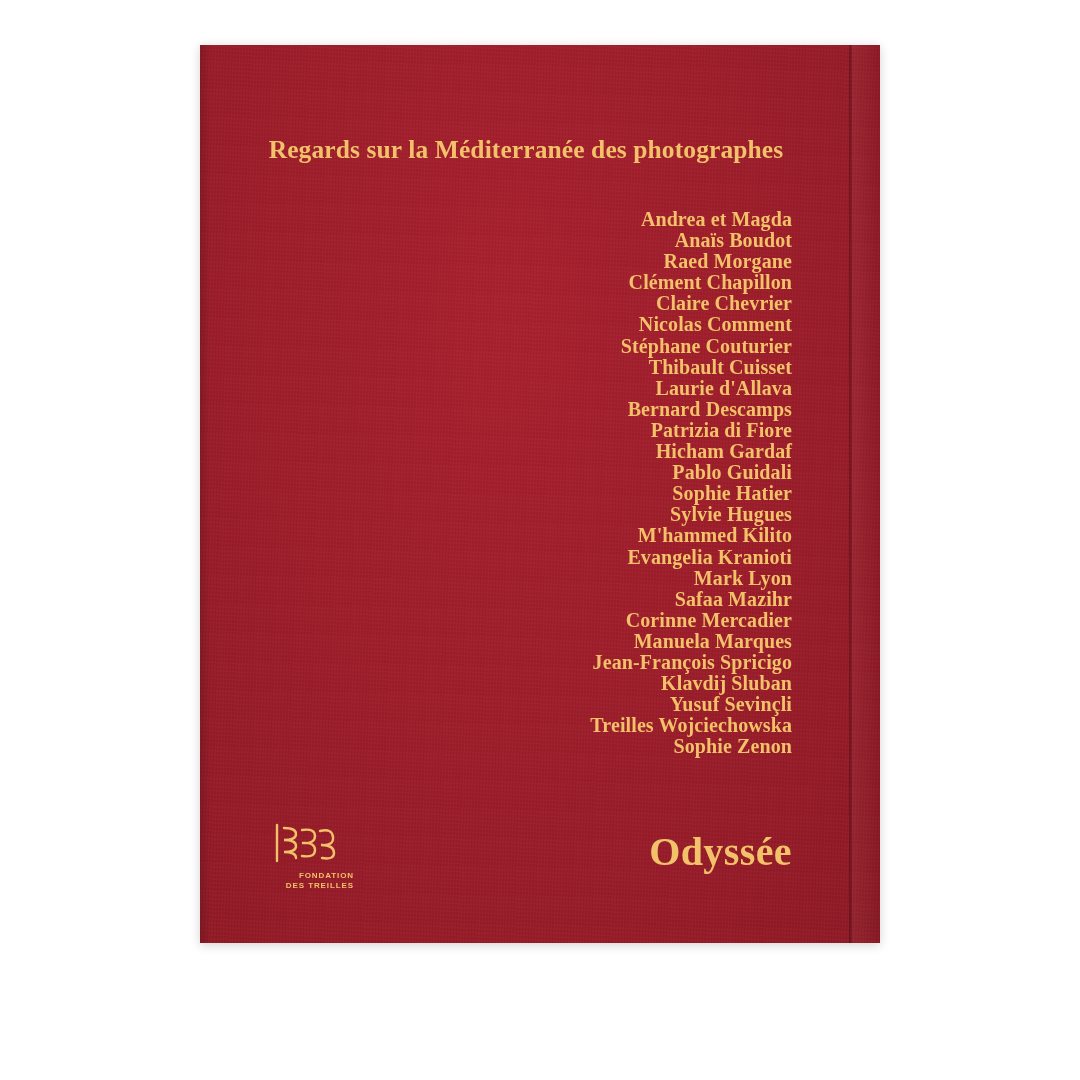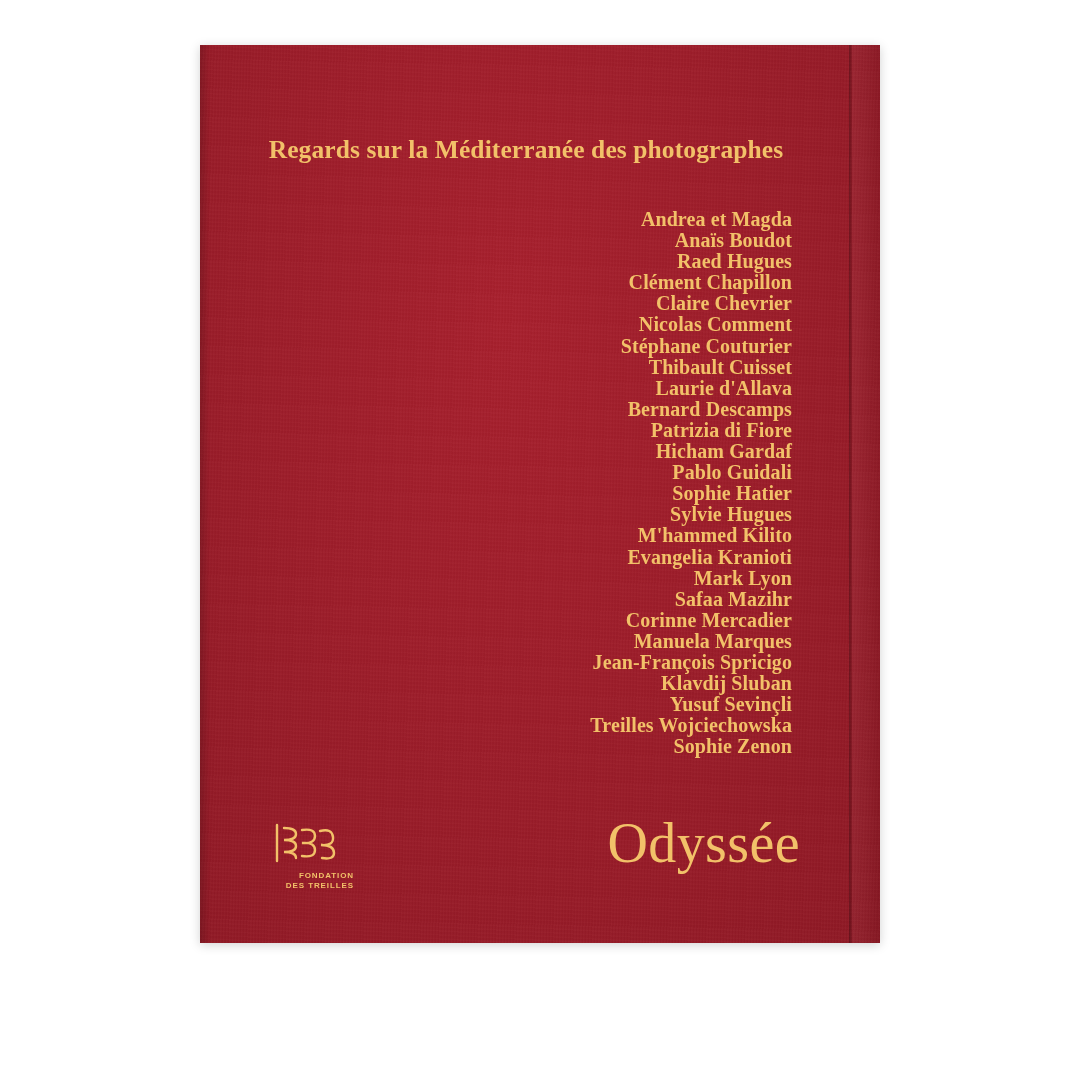--- a/index.html
+++ b/index.html
@@ -100,24 +100,24 @@
     display: block;
     font-weight: bold;
     font-size: 20px;
     line-height: 21.1px;
     letter-spacing: 0.1px;
   }
 
   
   #publisher {
     position: absolute;
-    right: 80px;
+    right: 88px;
     bottom: 68px;
-    font-weight: normal;
-    font-size: 56px;
+    font-weight: bold;
+    font-size: 40px;
     letter-spacing: 0.4px;
   }
 
   
   #foundation-logo {
     position: absolute;
     left: 62px;
     bottom: 52px;
     width: 92px;
     text-align: right;
@@ -148,21 +148,21 @@
     <div id="spine-fold"></div>
     <div id="spine-panel"></div>
 
     <div id="cover-title" class="gold">
       <span class="line">Regards sur la Méditerranée des photographes</span>
     </div>
 
     <div id="contributors" class="gold">
       <span class="contributor">Andrea et Magda</span>
       <span class="contributor">Anaïs Boudot</span>
-      <span class="contributor">Raed Hugues</span>
+      <span class="contributor">Raed Morgane</span>
       <span class="contributor">Clément Chapillon</span>
       <span class="contributor">Claire Chevrier</span>
       <span class="contributor">Nicolas Comment</span>
       <span class="contributor">Stéphane Couturier</span>
       <span class="contributor">Thibault Cuisset</span>
       <span class="contributor">Laurie d'Allava</span>
       <span class="contributor">Bernard Descamps</span>
       <span class="contributor">Patrizia di Fiore</span>
       <span class="contributor">Hicham Gardaf</span>
       <span class="contributor">Pablo Guidali</span>

